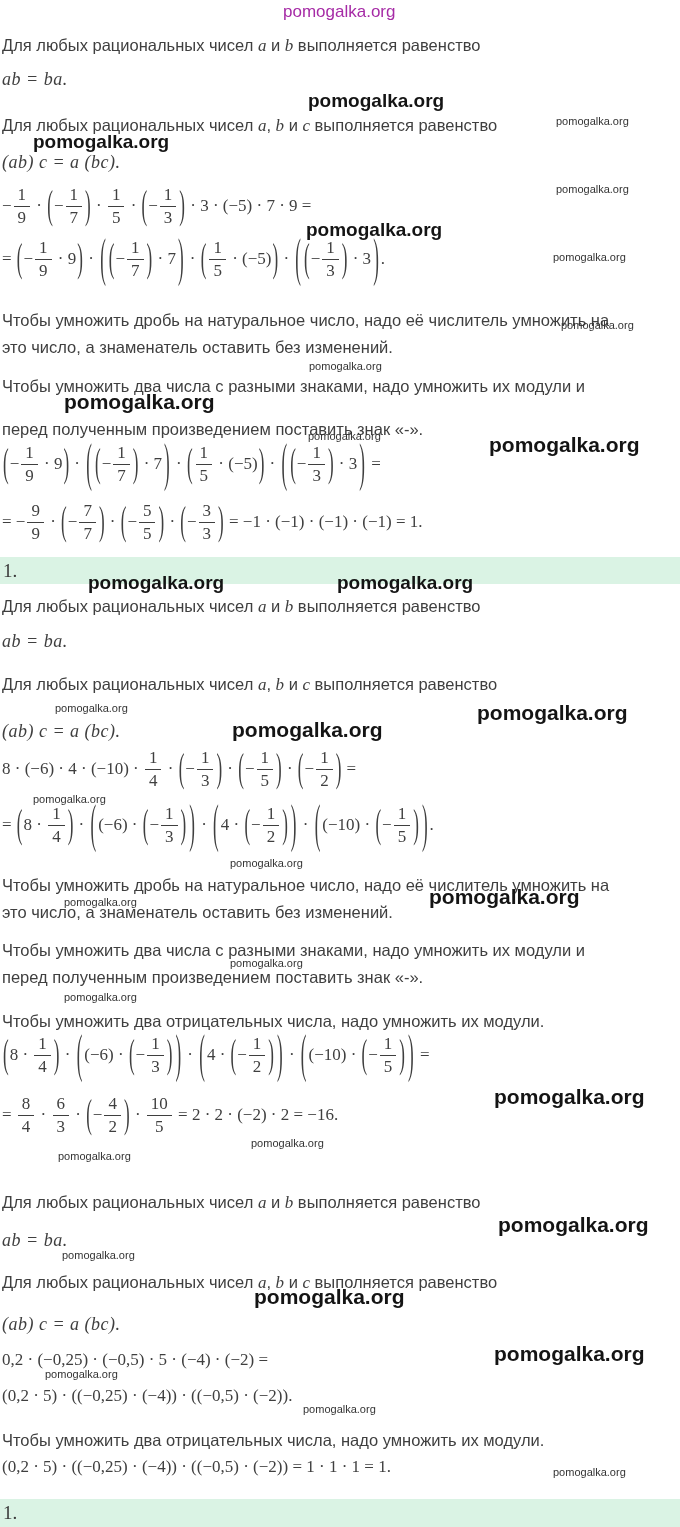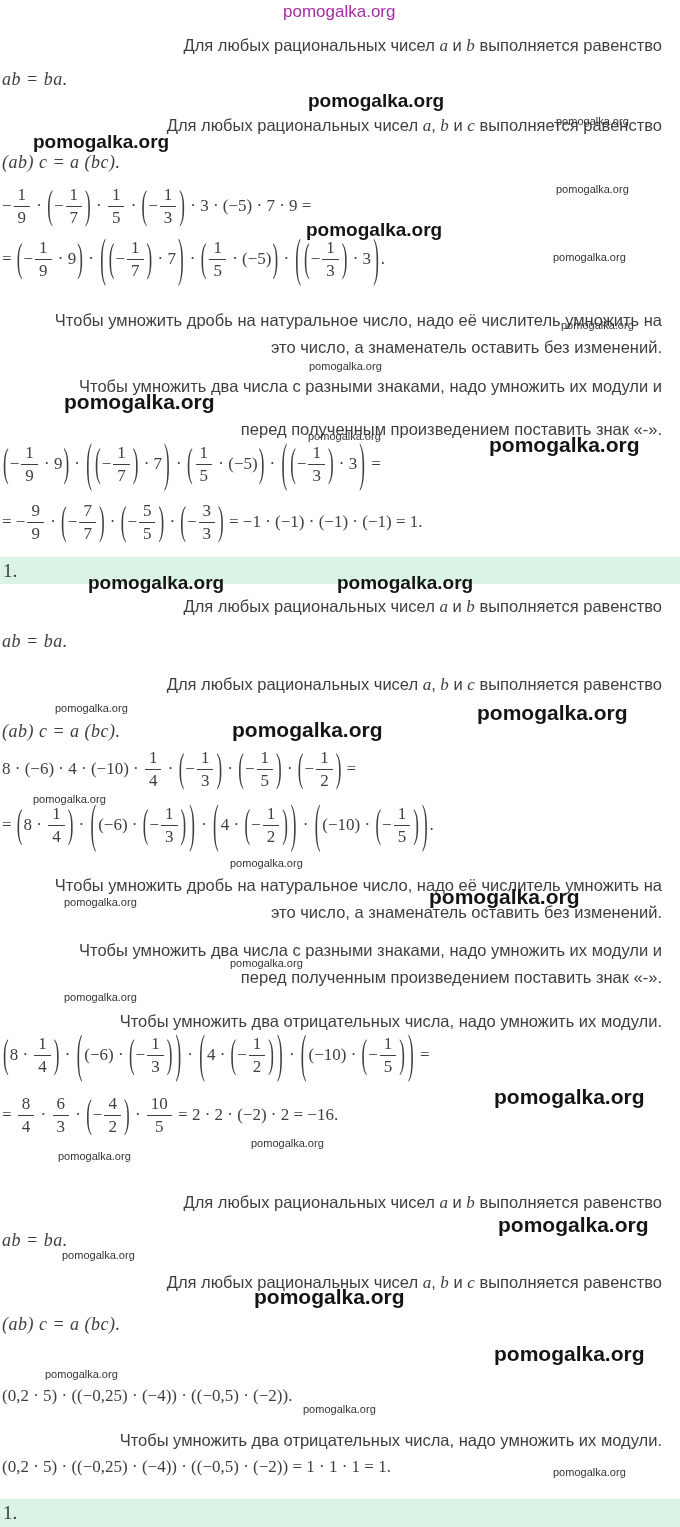--- a/index.html
+++ b/index.html
@@ -9,21 +9,21 @@
     --wm-black:#141414;
   }
   *{margin:0;padding:0;box-sizing:border-box;}
   html,body{background:#fff;}
   body{
     width:680px;height:1527px;position:relative;overflow:hidden;
     font-family:"Liberation Sans",sans-serif;color:var(--text);
   }
   .page{position:absolute;inset:0;}
   .blk{position:absolute;left:2px;}
-  .para{font-size:16.5px;line-height:27px;width:660px;text-align:right;}
+  .para{font-size:16.5px;line-height:27px;width:660px;}
   .mvar,.formula{font-family:"Liberation Serif",serif;font-style:italic;}
   .mvar{font-size:17px;}
   .formula{font-size:18px;letter-spacing:.5px;}
   .math{
     font-family:"Liberation Serif",serif;font-size:17px;
     display:flex;align-items:center;white-space:pre;line-height:1.15;
   }
   .frac{display:inline-flex;flex-direction:column;align-items:center;margin:0 2px;line-height:1.15;}
   .frac .num{padding:0 4px 1px;border-bottom:1.3px solid currentColor;}
   .frac .den{padding:1px 4px 0;}
@@ -96,20 +96,21 @@
   <div class="blk math" style="top:1094px"><span>= </span><span class="frac"><span class="num">8</span><span class="den">4</span></span><span> · </span><span class="frac"><span class="num">6</span><span class="den">3</span></span><span> · </span><span class="pr1">(</span><span>−</span><span class="frac"><span class="num">4</span><span class="den">2</span></span><span class="pr1">)</span><span> · </span><span class="frac"><span class="num">10</span><span class="den">5</span></span><span> = 2 · 2 · (−2) · 2 = −16.</span></div>
 
   <div class="blk para" style="top:1189px">
       <div>Для любых рациональных чисел <i class="mvar">a</i> и <i class="mvar">b</i> выполняется равенство</div>
     </div>
   <div class="blk formula" style="top:1230px">ab = ba.</div>
   <div class="blk para" style="top:1269px">
       <div>Для любых рациональных чисел <i class="mvar">a</i>, <i class="mvar">b</i> и <i class="mvar">c</i> выполняется равенство</div>
     </div>
   <div class="blk formula" style="top:1314px">(ab) c = a (bc).</div>
+  <div class="blk math" style="top:1350px"><span>0,2 · (−0,25) · (−0,5) · 5 · (−4) · (−2) =</span></div>
   <div class="blk math" style="top:1386px"><span>(0,2 · 5) · ((−0,25) · (−4)) · ((−0,5) · (−2)).</span></div>
   <div class="blk para" style="top:1427px">
       <div>Чтобы умножить два отрицательных числа, надо умножить их модули.</div>
     </div>
   <div class="blk math" style="top:1457px"><span>(0,2 · 5) · ((−0,25) · (−4)) · ((−0,5) · (−2)) = 1 · 1 · 1 = 1.</span></div>
   <div class="answer" style="top:1499px;height:28px">
     <span>1.</span>
   </div>
 
   <div id="wm-layer">

